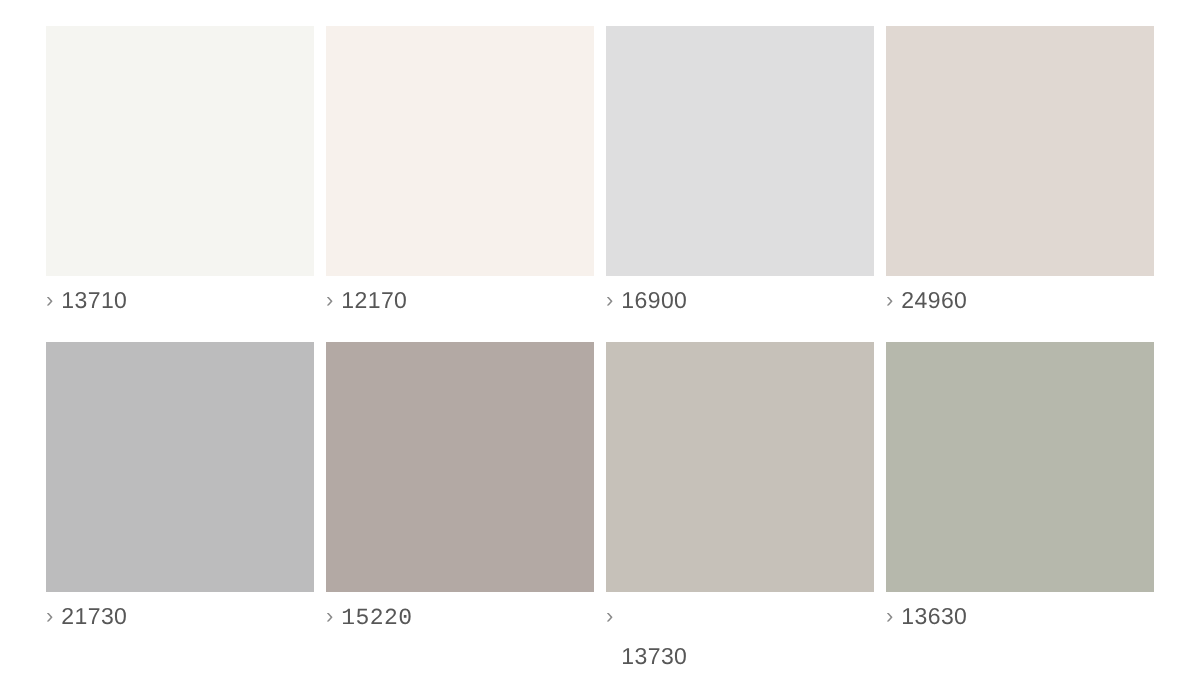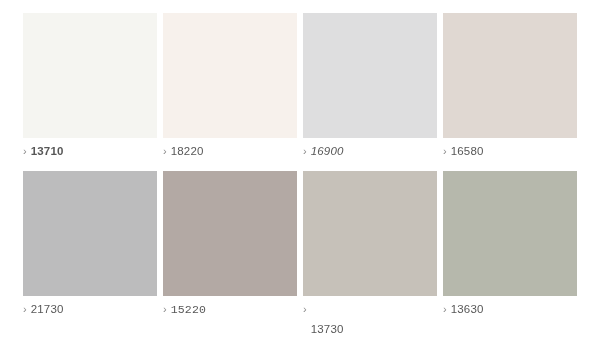--- a/index.html
+++ b/index.html
@@ -69,45 +69,45 @@
 </head>
 <body>
 
 <div class="palette-page" style="background: rgb(255, 255, 255);">
   <div class="swatch-grid">
 
     <div class="swatch-card">
       <div class="swatch-chip" style="background: rgb(245, 245, 241);"></div>
       <div class="swatch-label">
         <span class="chevron-icon" style="color: rgb(138, 138, 138);">›</span>
-        <span class="swatch-code" style="color: rgb(87, 87, 87); font-weight: bold;">13710</span>
+        <span class="swatch-code" style="color: rgb(87, 87, 87);">13710</span>
       </div>
     </div>
 
     <div class="swatch-card">
       <div class="swatch-chip" style="background: rgb(247, 241, 236);"></div>
       <div class="swatch-label">
         <span class="chevron-icon" style="color: rgb(138, 138, 138);">›</span>
-        <span class="swatch-code" style="color: rgb(87, 87, 87);">18220</span>
+        <span class="swatch-code" style="color: rgb(87, 87, 87);">12170</span>
       </div>
     </div>
 
     <div class="swatch-card">
       <div class="swatch-chip" style="background: rgb(222, 222, 223);"></div>
       <div class="swatch-label">
         <span class="chevron-icon" style="color: rgb(138, 138, 138);">›</span>
-        <span class="swatch-code" style="color: rgb(87, 87, 87); font-style: italic;">16900</span>
+        <span class="swatch-code" style="color: rgb(87, 87, 87);">16900</span>
       </div>
     </div>
 
     <div class="swatch-card">
       <div class="swatch-chip" style="background: rgb(224, 216, 210);"></div>
       <div class="swatch-label">
         <span class="chevron-icon" style="color: rgb(138, 138, 138);">›</span>
-        <span class="swatch-code" style="color: rgb(87, 87, 87);">16580</span>
+        <span class="swatch-code" style="color: rgb(87, 87, 87);">24960</span>
       </div>
     </div>
 
     <div class="swatch-card">
       <div class="swatch-chip" style="background: rgb(188, 188, 189);"></div>
       <div class="swatch-label">
         <span class="chevron-icon" style="color: rgb(138, 138, 138);">›</span>
         <span class="swatch-code" style="color: rgb(87, 87, 87);">21730</span>
       </div>
     </div>

